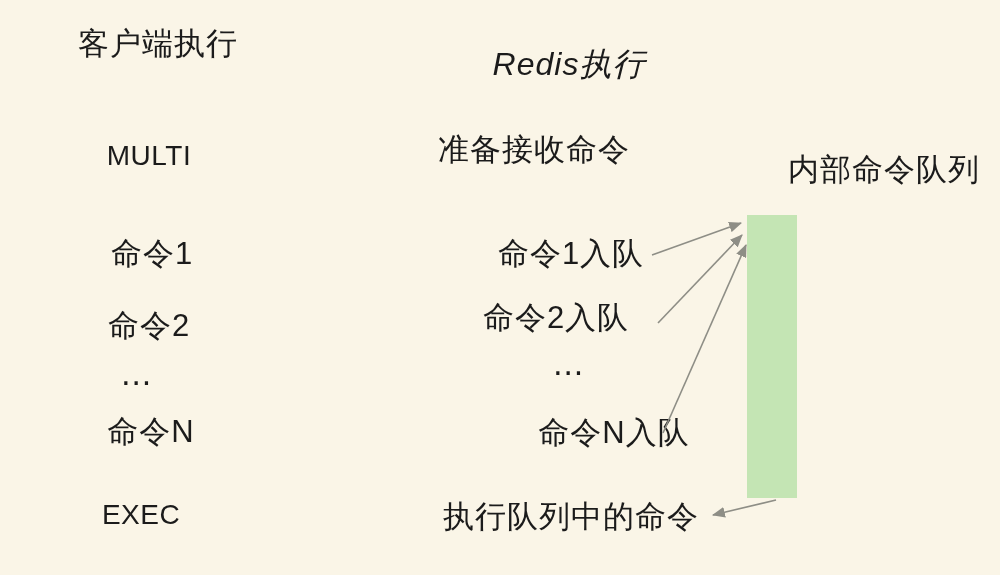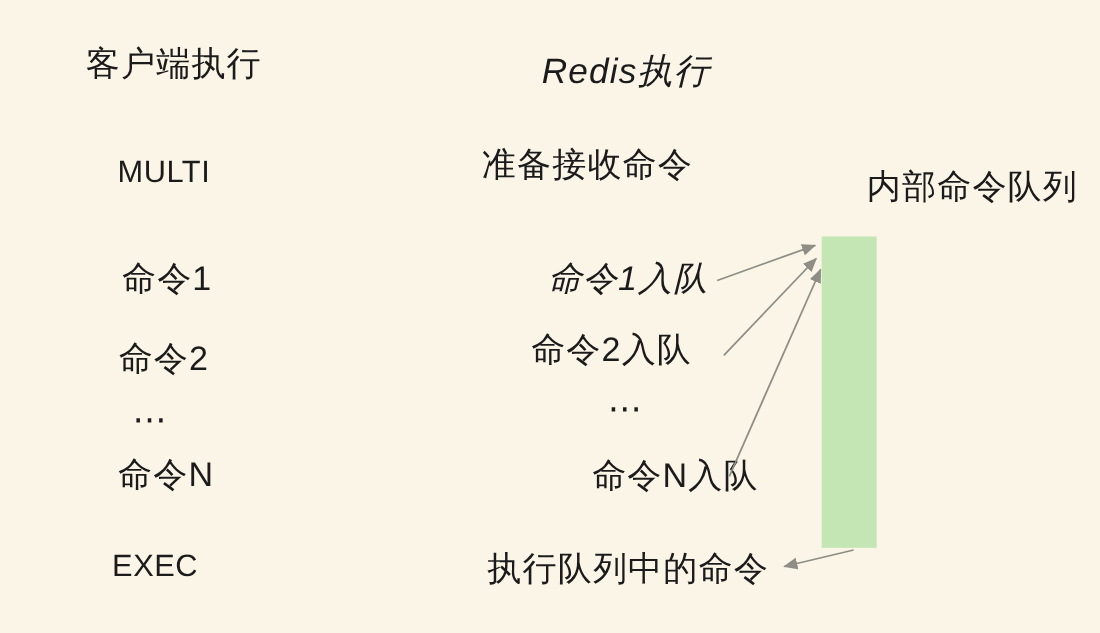--- a/index.html
+++ b/index.html
@@ -38,31 +38,31 @@
     position:absolute;left:0;top:0;
     width:1000px;height:575px;
     pointer-events:none;
   }
 </style>
 </head>
 <body>
 
 <div class="canvas">
 
-  <div class="t" style="left:158px;top:58px;">客户端执行</div>
+  <div class="t" style="left:158px;top:44px;">客户端执行</div>
   <div class="t lat" style="left:149px;top:156px;">MULTI</div>
   <div class="t" style="left:152px;top:254px;">命令1</div>
   <div class="t" style="left:149px;top:326px;">命令2</div>
   <div class="t ellipsis" style="left:137px;top:382px;">⋯</div>
   <div class="t lat" style="left:141px;top:515px;">EXEC</div>
   <div class="t" style="left:151px;top:432px;">命令N</div>
 
   <div class="t mix" style="left:569px;top:65px;font-style:italic;">Redis执行</div>
   <div class="t" style="left:534px;top:150px;">准备接收命令</div>
-  <div class="t" style="left:571px;top:254px;font-style:italic;">命令1入队</div>
+  <div class="t" style="left:571px;top:254px;">命令1入队</div>
   <div class="t" style="left:556px;top:318px;">命令2入队</div>
   <div class="t ellipsis" style="left:569px;top:372px;">⋯</div>
   <div class="t" style="left:575px;top:433px;margin-left:39px;">命令N入队</div>
   <div class="t" style="left:571px;top:517px;">执行队列中的命令</div>
 
   <div class="t" style="left:840px;top:170px;margin-left:44px;">内部命令队列</div>
   <div class="queue-bar"></div>
 
   <svg class="arrow-layer" width="1000" height="575" viewBox="0 0 1000 575" xmlns="http://www.w3.org/2000/svg">
     <defs>

